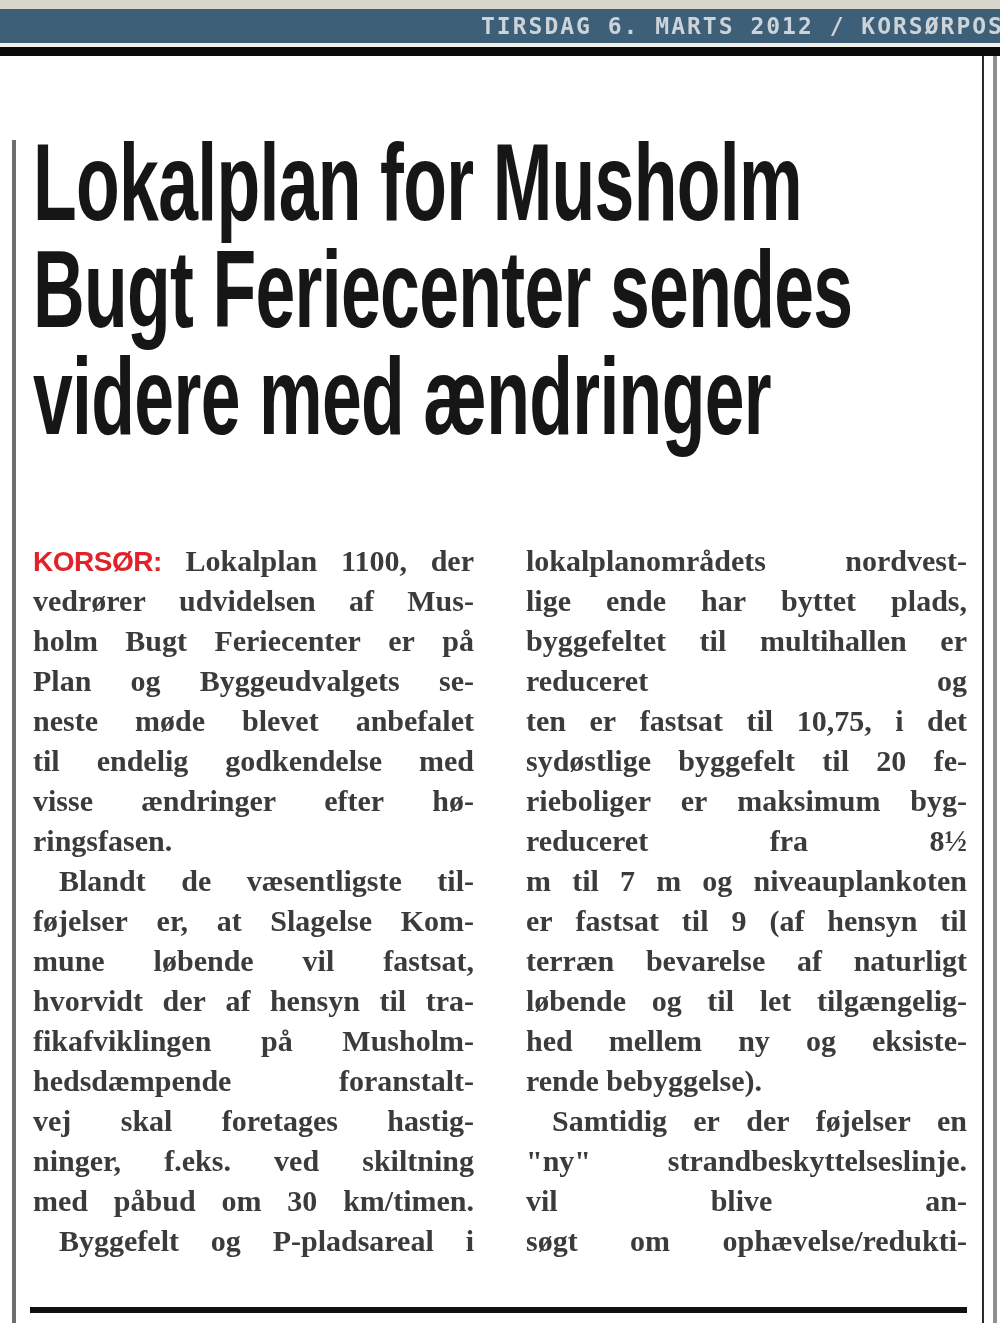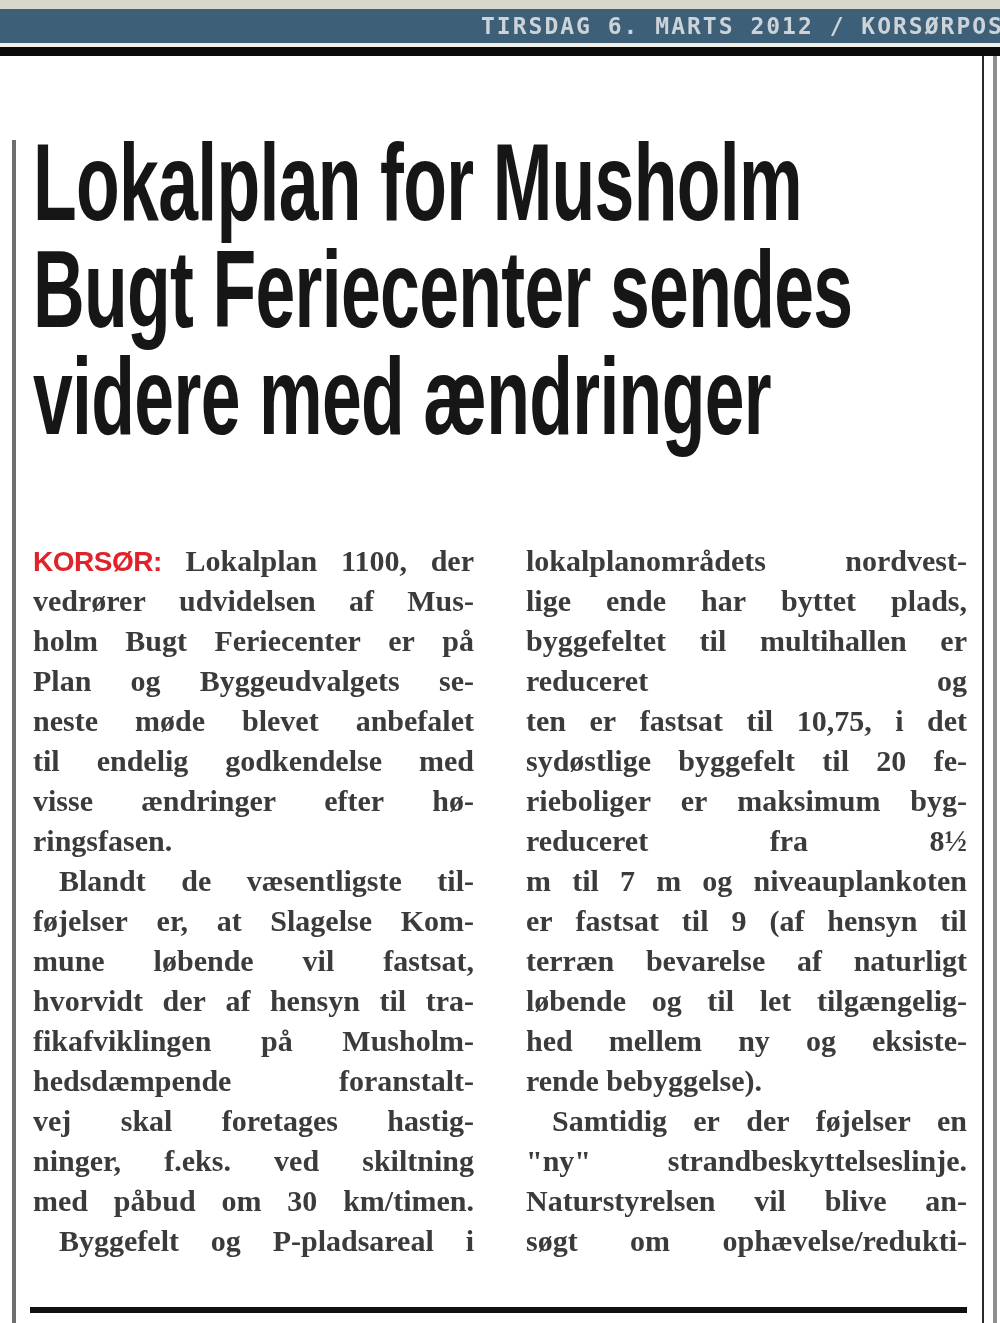--- a/index.html
+++ b/index.html
@@ -273,21 +273,20 @@
         <span>er</span>
         <span>der</span>
         <span>føjelser</span>
         <span>en</span>
       </div>
       <div class="line j">
         <span>"ny"</span>
         <span>strandbeskyttelseslinje.</span>
       </div>
       <div class="line j">
-        <span>Naturstyrelsen</span>
         <span>vil</span>
         <span>blive</span>
         <span>an-</span>
       </div>
       <div class="line j">
         <span>søgt</span>
         <span>om</span>
         <span>ophævelse/redukti-</span>
       </div>
     </div>

